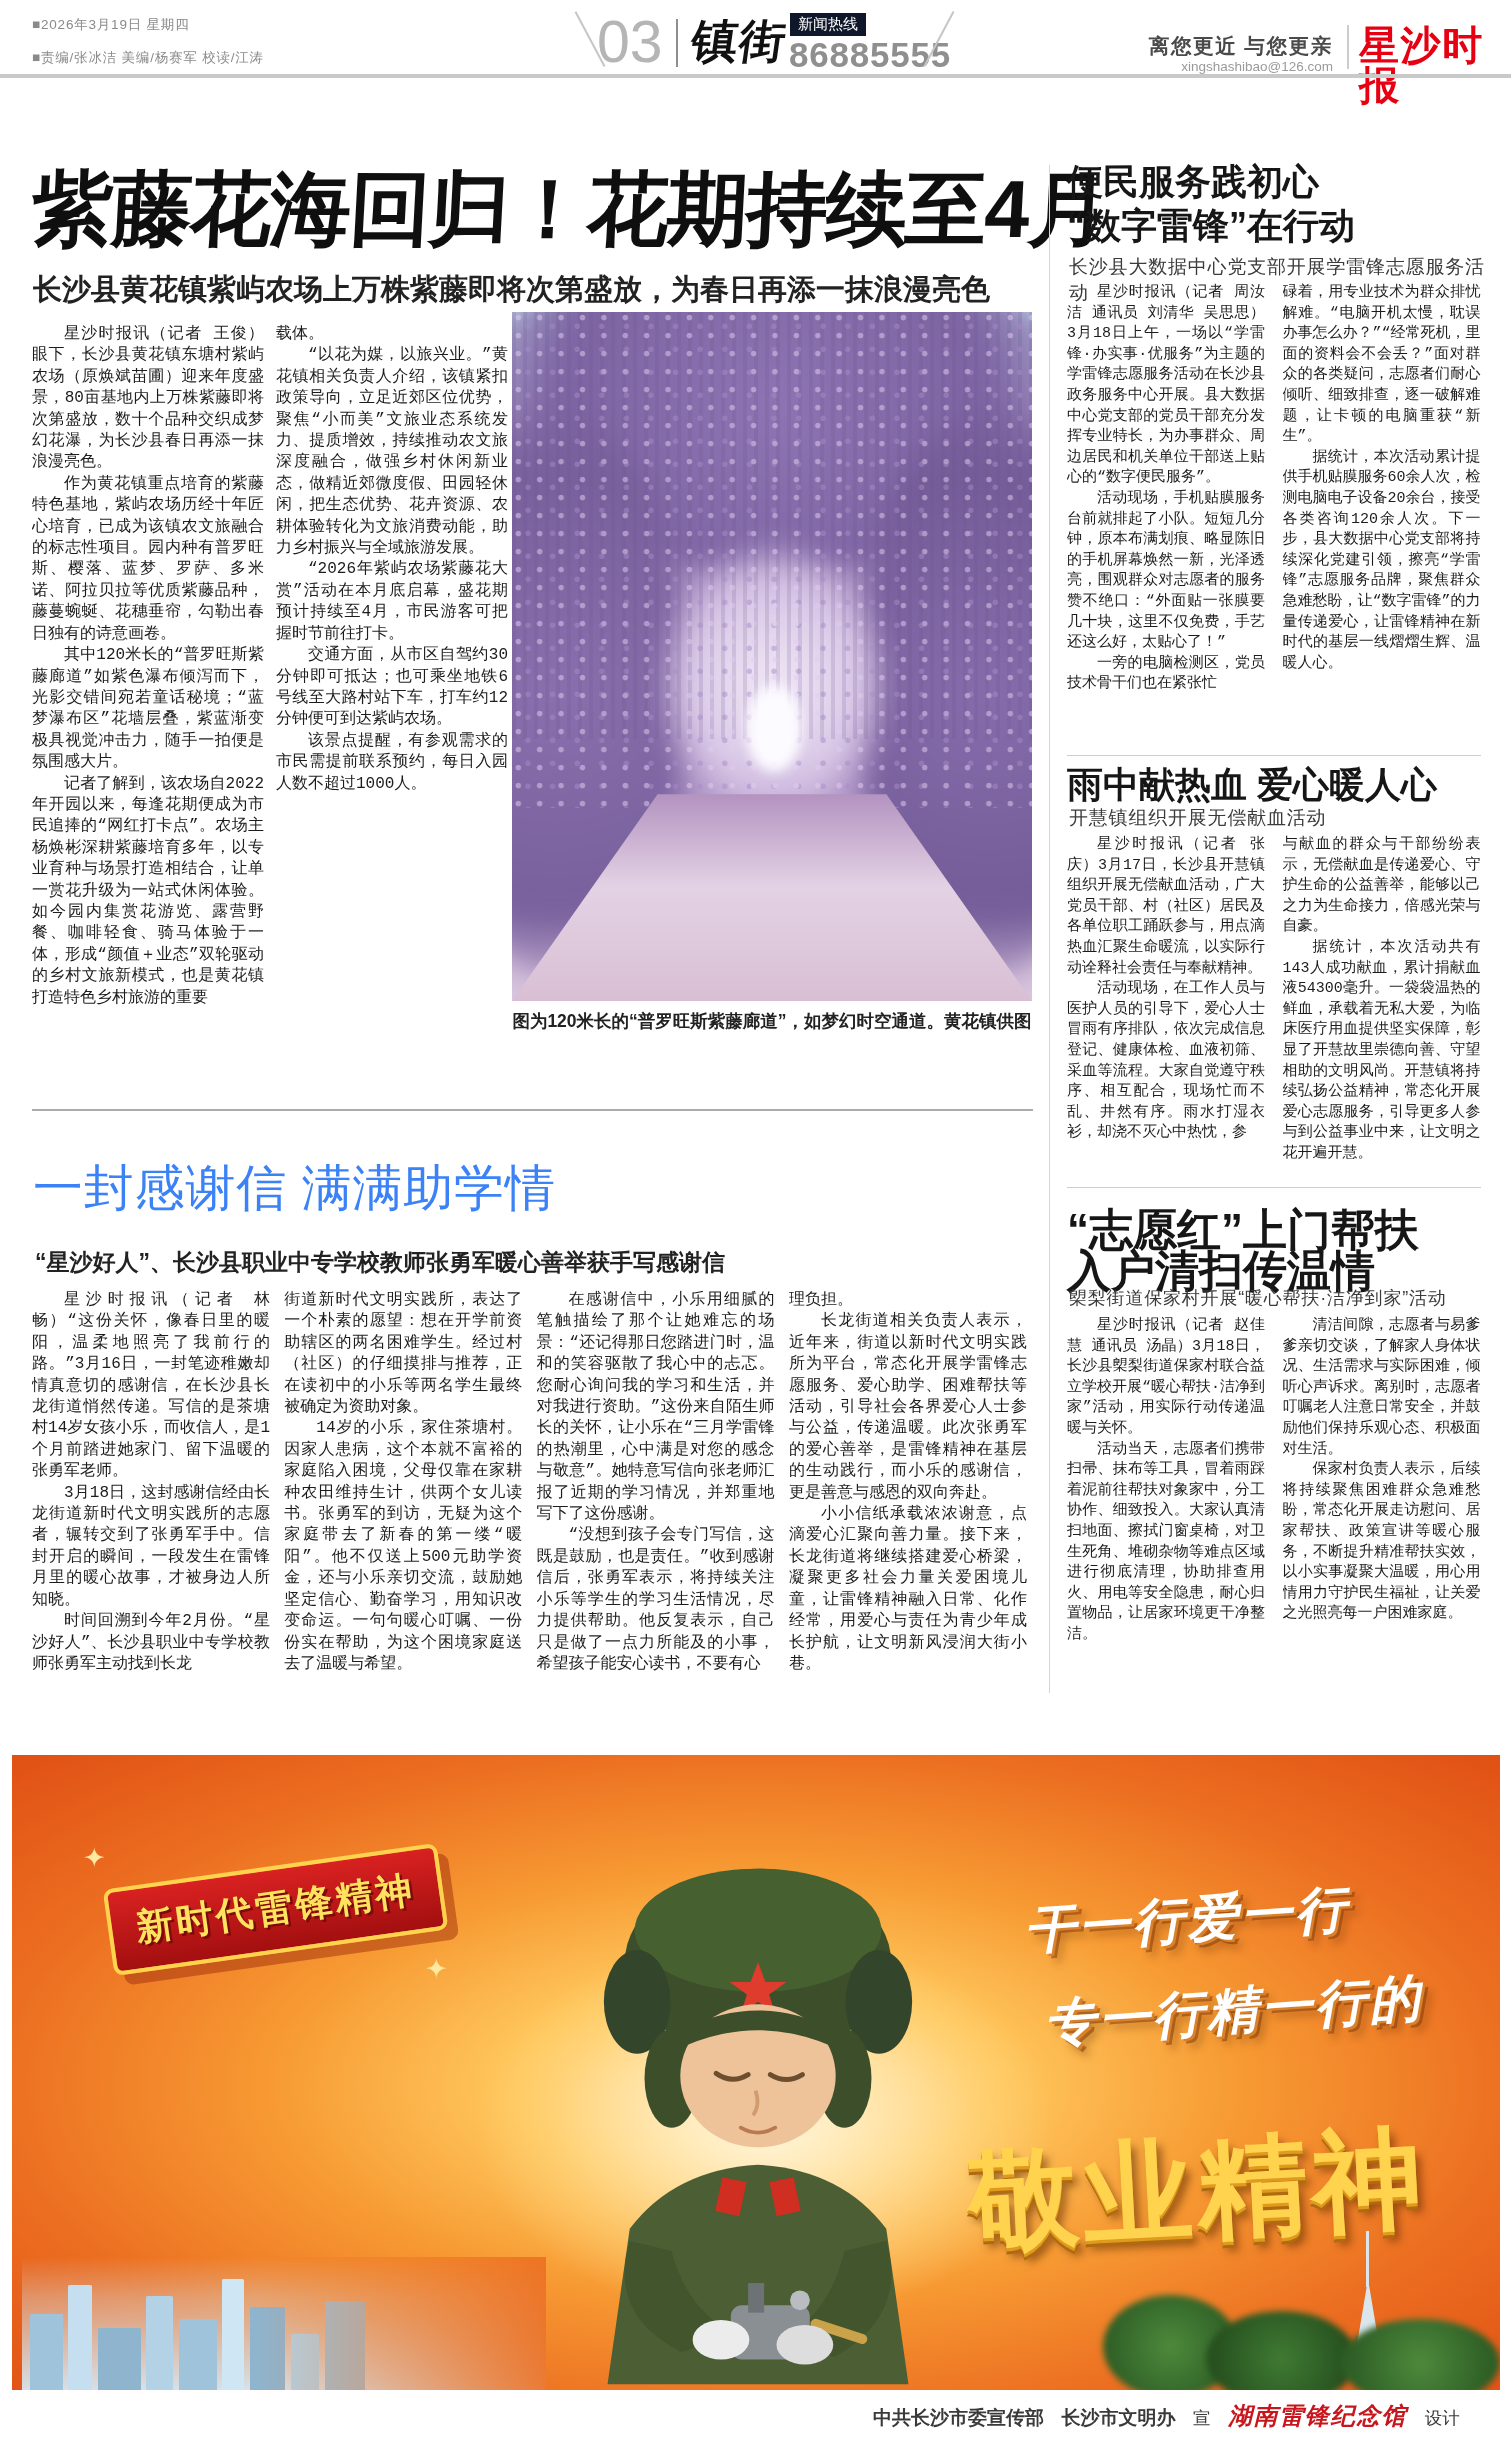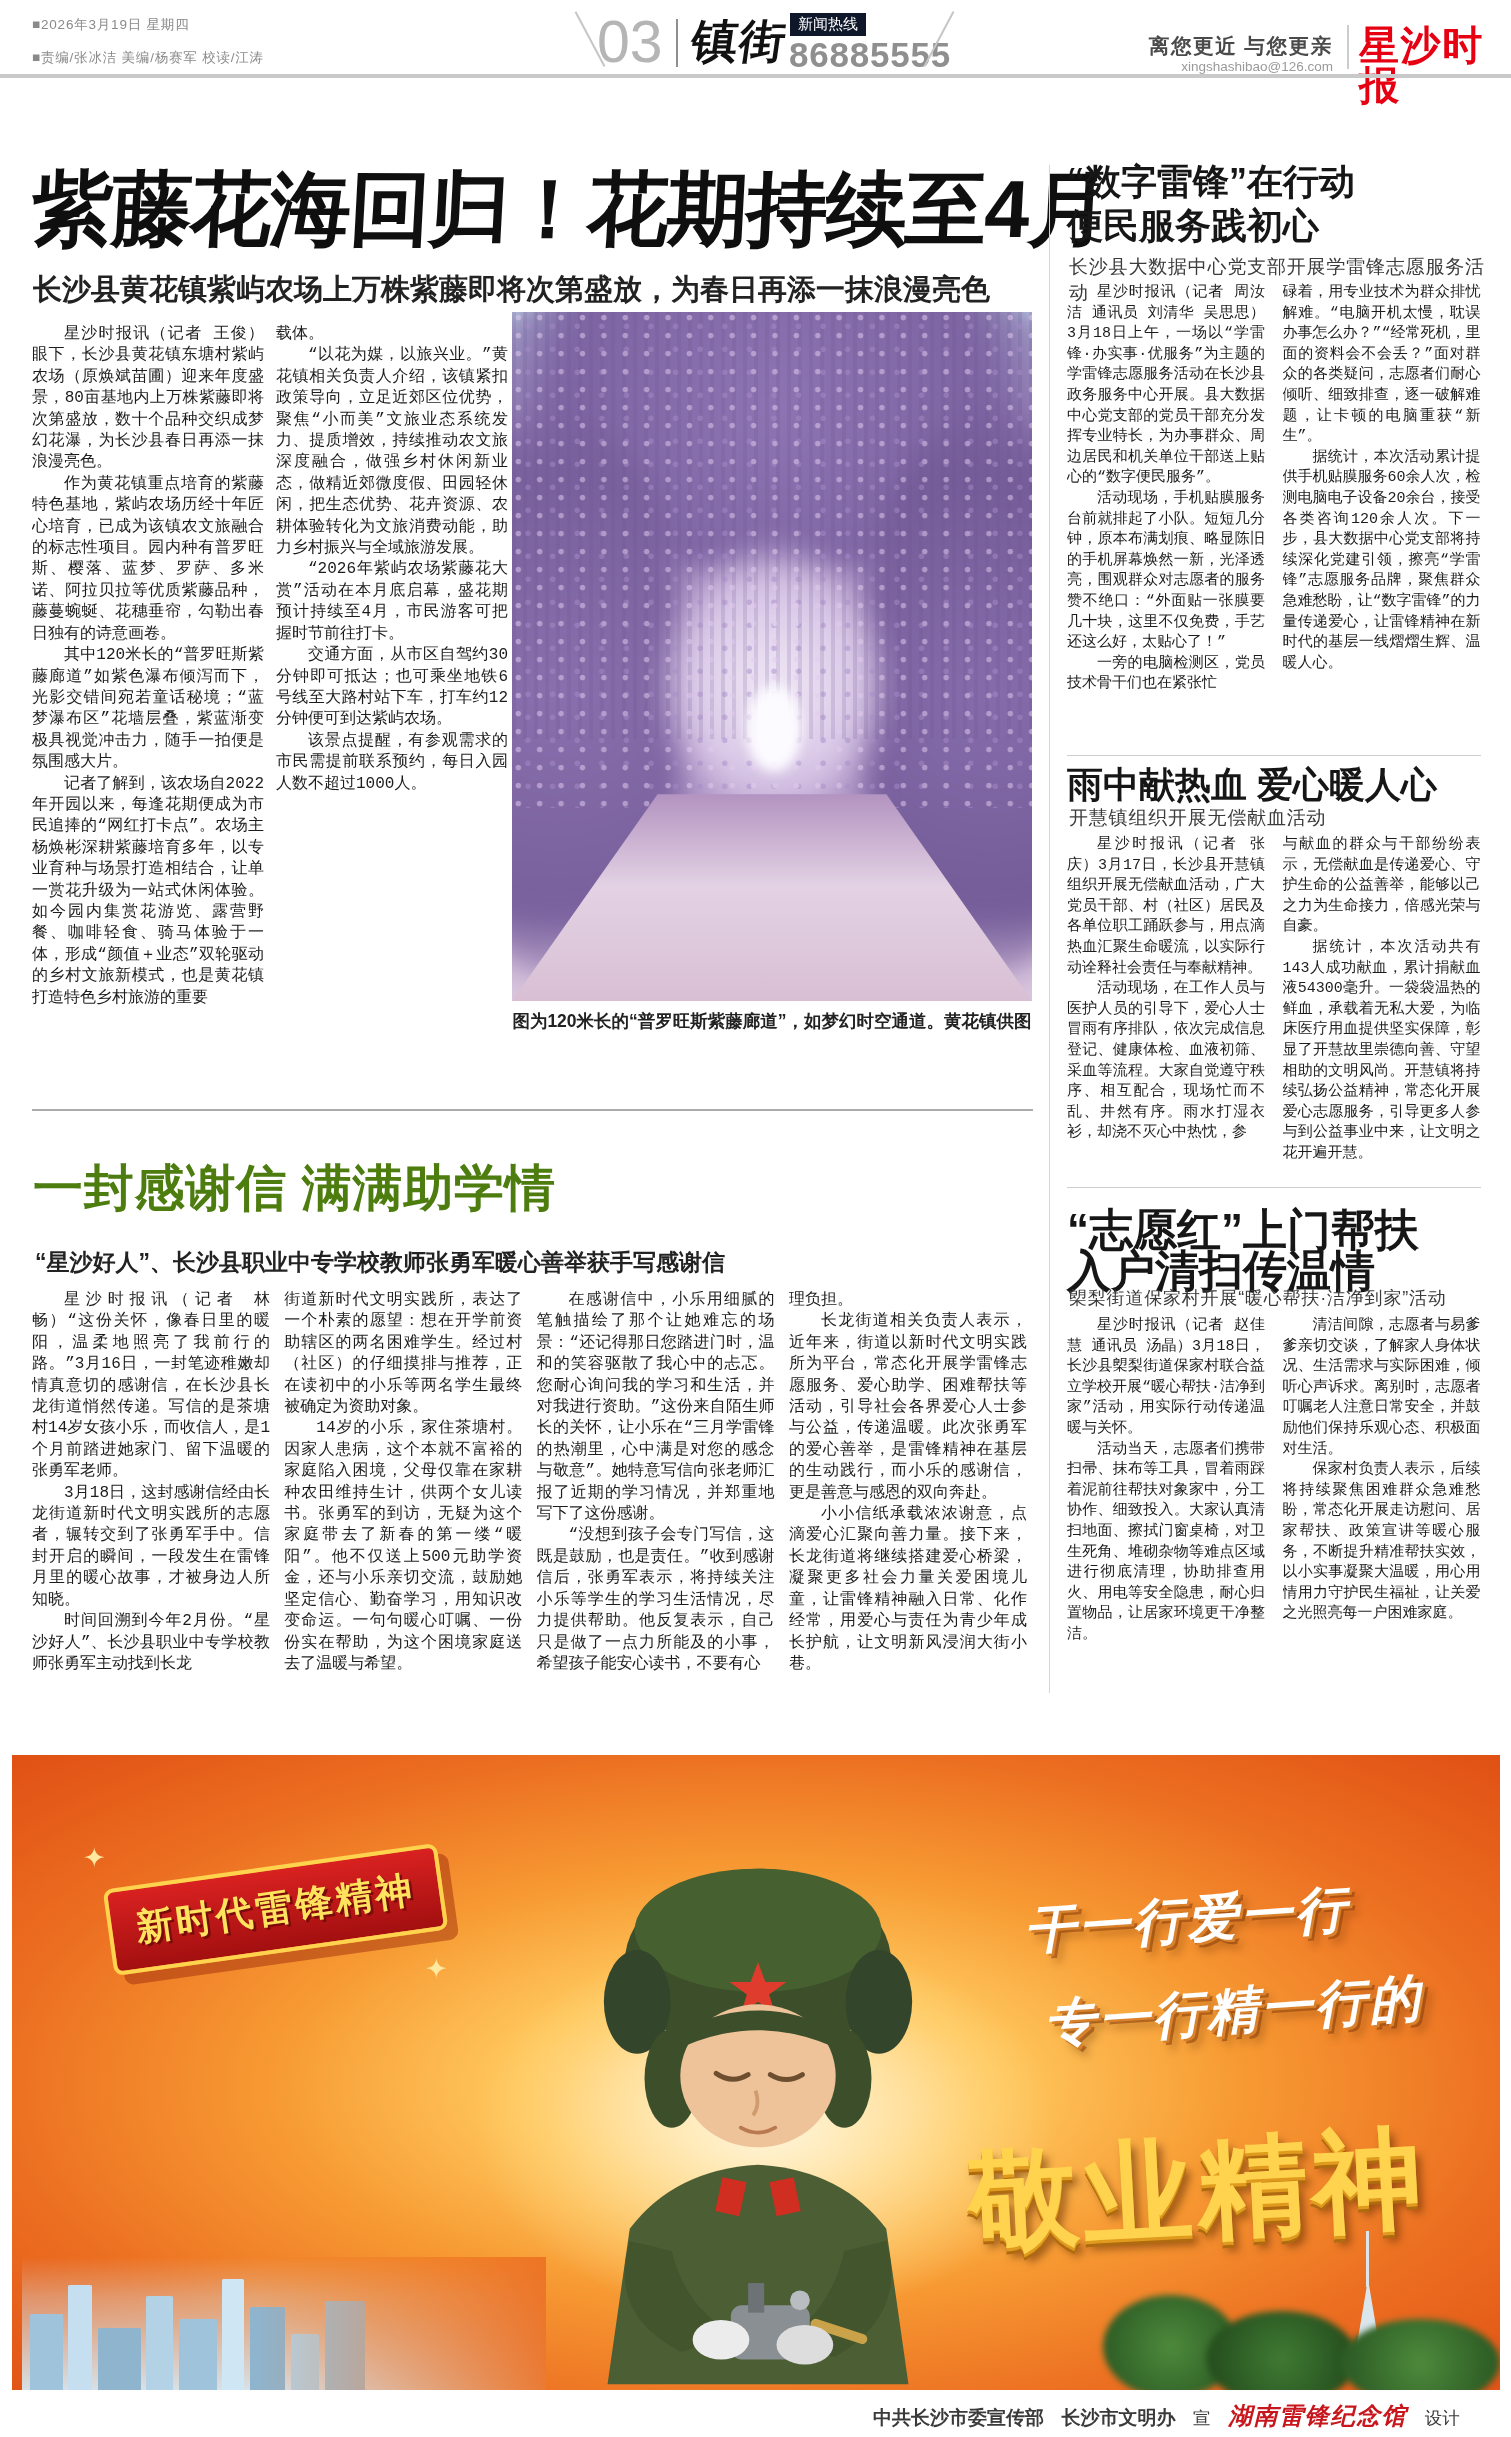--- a/index.html
+++ b/index.html
@@ -52,21 +52,21 @@
   .vdivider{left:1049px;top:165px;width:0.8px;height:1528px;background:#d6d6d6;}
   .sb-title{left:1067px;width:417px;font-family:"Liberation Sans",sans-serif;font-weight:800;color:#161616;
             font-size:36px;line-height:44px;}
   .sb-subhead{left:1069px;width:417px;font-family:"Liberation Sans",sans-serif;font-size:19px;color:#3b3b3b;letter-spacing:0.8px;}
   .sb-body{left:1067px;width:414px;display:flex;gap:17.5px;}
   .sb-col{width:198px;font-size:15px;line-height:20.6px;}
   .sb-rule{left:1067px;width:414px;height:0.8px;background:#cfcfcf;}
   
   .mid-rule{left:32px;top:1109px;width:1001px;height:1.6px;background:#ababab;}
   .letter-headline{left:33px;top:1155px;width:1001px;font-family:"Liberation Sans",sans-serif;font-size:50px;
-                   font-weight:700;color:#4d7c0f;letter-spacing:0.8px;}
+                   font-weight:400;color:#3b82f6;letter-spacing:0.8px;}
   .letter-subhead{left:35px;top:1247px;width:1001px;font-family:"Liberation Sans",sans-serif;font-size:23px;font-weight:700;color:#222;}
   .letter-body{left:32px;top:1290px;width:1001px;display:flex;gap:14.3px;}
   .letter-col{width:238px;height:381px;font-size:16px;line-height:21.4px;}
   
   .poster{left:12px;top:1755px;width:1488px;height:635px;overflow:hidden;
      background:radial-gradient(ellipse at 50% 52%,#ffe9b3 0%,#ffc95e 22%,#f79a33 46%,#ec6f21 72%,#e05014 100%);}
   .p-glow{position:absolute;left:381px;top:127px;width:746px;height:492px;border-radius:50%;
      background:radial-gradient(closest-side,rgba(255,247,222,.95),rgba(255,216,134,.45) 58%,transparent 78%);}
   .p-sign{position:absolute;left:95px;top:111px;transform:rotate(-8deg);
      background:linear-gradient(#d92121,#a30f0f);border:4px solid #ffd34d;border-radius:9.5px;
@@ -142,22 +142,22 @@
     <div class="ph-strands"></div>
     <div class="ph-speckle"></div>
     <div class="blob ph-end"></div>
     <div class="ph-path"></div>
   </figure>
   <figcaption class="abs caption">图为120米长的“普罗旺斯紫藤廊道”，如梦幻时空通道。黄花镇供图</figcaption>
 
   <div class="abs vdivider"></div>
 
   <div class="abs sb-title" style="top:160px;">
+    <div>便民服务践初心</div>
     <div>“数字雷锋”在行动</div>
-    <div>便民服务践初心</div>
   </div>
   <div class="abs sb-subhead" style="top:254px;">长沙县大数据中心党支部开展学雷锋志愿服务活动</div>
   <div class="abs sb-body" style="top:283px;height:467px;">
     <div class="tcol sb-col" style="height:467px;">
         <p>星沙时报讯（记者 周汝洁 通讯员 刘清华 吴思思）3月18日上午，一场以“学雷锋·办实事·优服务”为主题的学雷锋志愿服务活动在长沙县政务服务中心开展。县大数据中心党支部的党员干部充分发挥专业特长，为办事群众、周边居民和机关单位干部送上贴心的“数字便民服务”。</p>
         <p>活动现场，手机贴膜服务台前就排起了小队。短短几分钟，原本布满划痕、略显陈旧的手机屏幕焕然一新，光泽透亮，围观群众对志愿者的服务赞不绝口：“外面贴一张膜要几十块，这里不仅免费，手艺还这么好，太贴心了！”</p>
         <p>一旁的电脑检测区，党员技术骨干们也在紧张忙</p>
       </div>
     <div class="tcol cont sb-col" style="height:467px;">
         <p>碌着，用专业技术为群众排忧解难。“电脑开机太慢，耽误办事怎么办？”“经常死机，里面的资料会不会丢？”面对群众的各类疑问，志愿者们耐心倾听、细致排查，逐一破解难题，让卡顿的电脑重获“新生”。</p>

